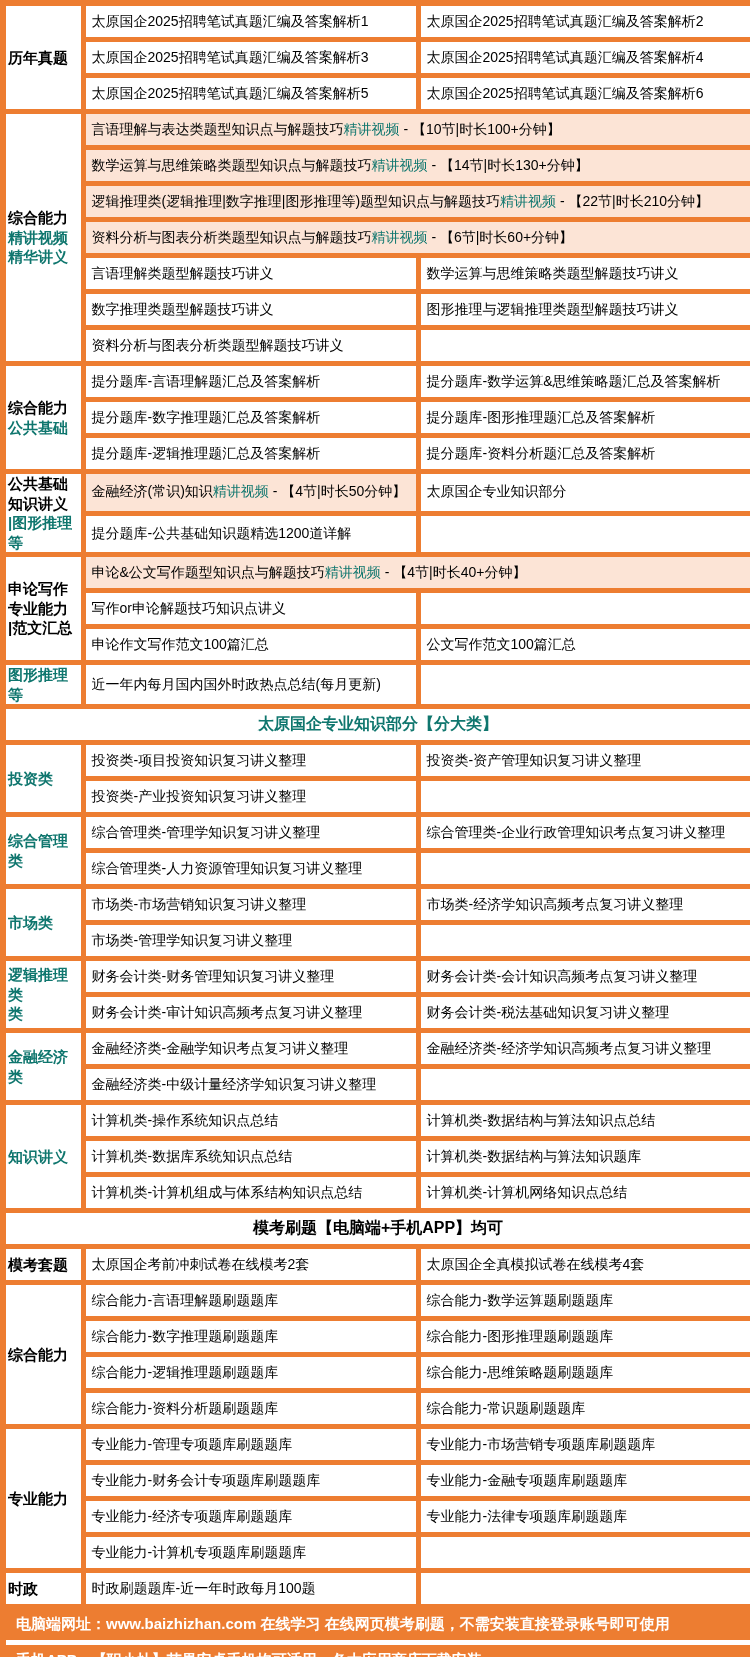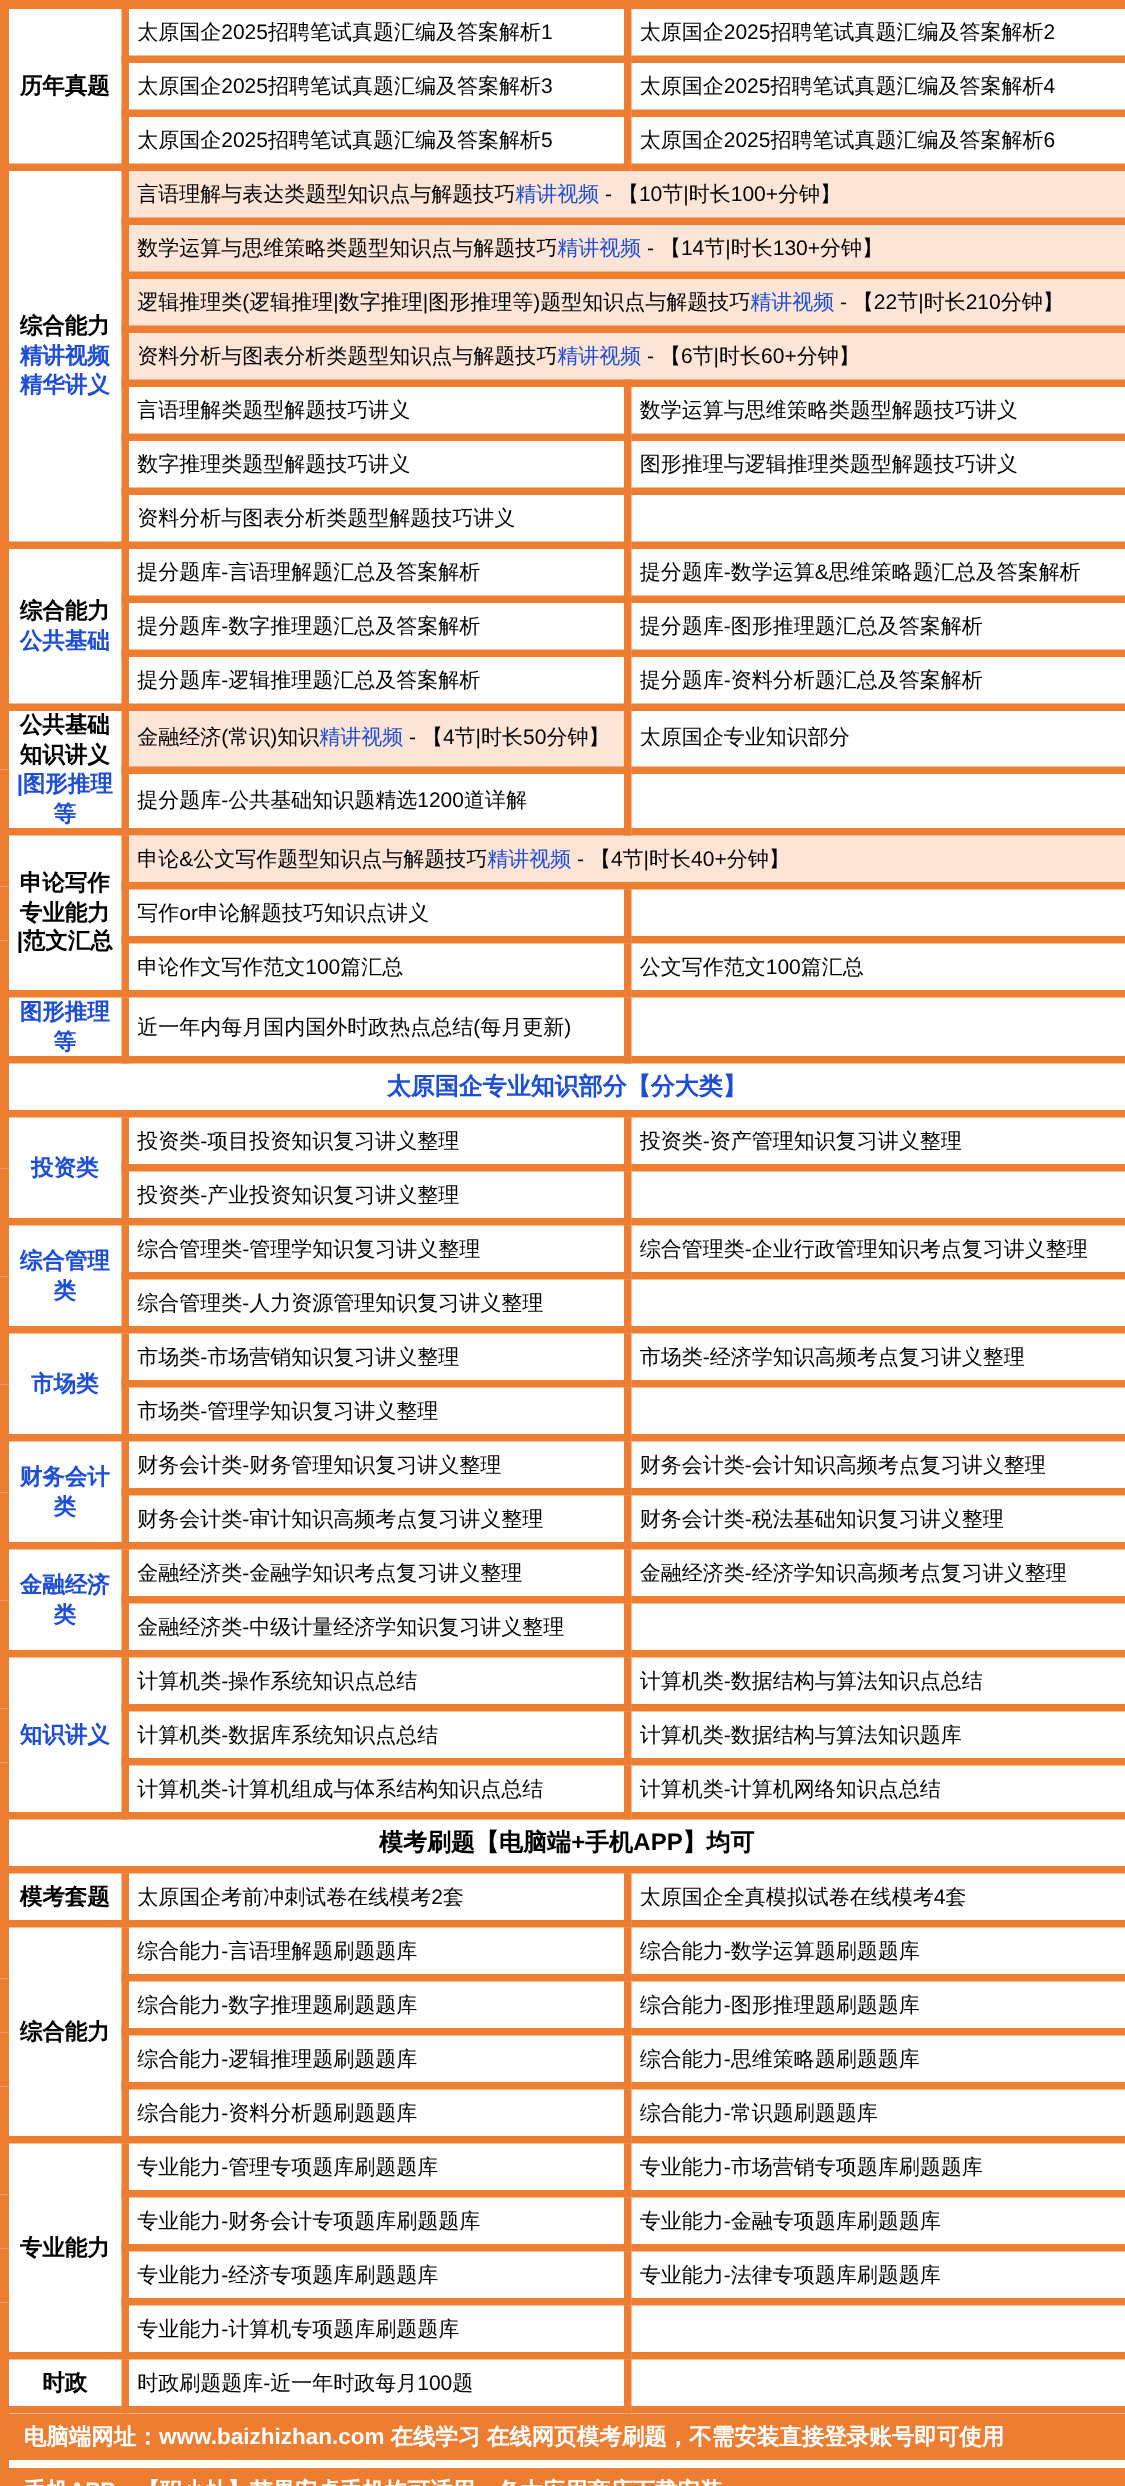--- a/index.html
+++ b/index.html
@@ -1,22 +1,22 @@
 <!DOCTYPE html>
 <html><head>
 <meta charset="utf-8">
 <style>
   html,body{margin:0;padding:0;background:#fff;}
   body{width:750px;font-family:"Liberation Sans","DejaVu Sans",sans-serif;}
   table.pkg{border-collapse:collapse;table-layout:fixed;width:750px;border:6px solid #ed7d31;}
   td{border:5px solid #ed7d31;height:31px;vertical-align:middle;font-size:14px;color:#000;
      padding:0 3px 0 6px;white-space:nowrap;overflow:hidden;font-weight:400;}
-  td.label{font-weight:700;font-size:15px;text-align:center;padding:0 2px;white-space:normal;line-height:1.3;}
+  td.label{font-weight:700;font-size:15px;text-align:left;padding:0 2px;white-space:normal;line-height:1.3;}
   td.pink{background:#fce4d6;}
-  .red{color:#1d4ed8;}
+  .red{color:#0f766e;}
   tr.banner td{font-weight:700;font-size:16px;text-align:center;padding:0;}
   tr.footer td{background:#ed7d31;border-top:5px solid #fff;border-bottom:5px solid #fff;
      border-left:none;border-right:none;color:#fff;font-weight:700;font-size:15px;padding-left:10px;}
 </style>
 </head>
 <body>
 
 <table class="pkg">
   <colgroup>
     <col style="width:80px">
@@ -152,21 +152,21 @@
         </td>
         <td><span>市场类-市场营销知识复习讲义整理</span></td>
         <td><span>市场类-经济学知识高频考点复习讲义整理</span></td>
       </tr>
       <tr>
         <td><span>市场类-管理学知识复习讲义整理</span></td>
         <td><span></span></td>
       </tr>
       <tr>
         <td class="label" rowspan="2">
-          <div class="red">财务会计</div>
+          <div class="red">逻辑推理类</div>
           <div class="red">类</div>
         </td>
         <td><span>财务会计类-财务管理知识复习讲义整理</span></td>
         <td><span>财务会计类-会计知识高频考点复习讲义整理</span></td>
       </tr>
       <tr>
         <td><span>财务会计类-审计知识高频考点复习讲义整理</span></td>
         <td><span>财务会计类-税法基础知识复习讲义整理</span></td>
       </tr>
       <tr>

